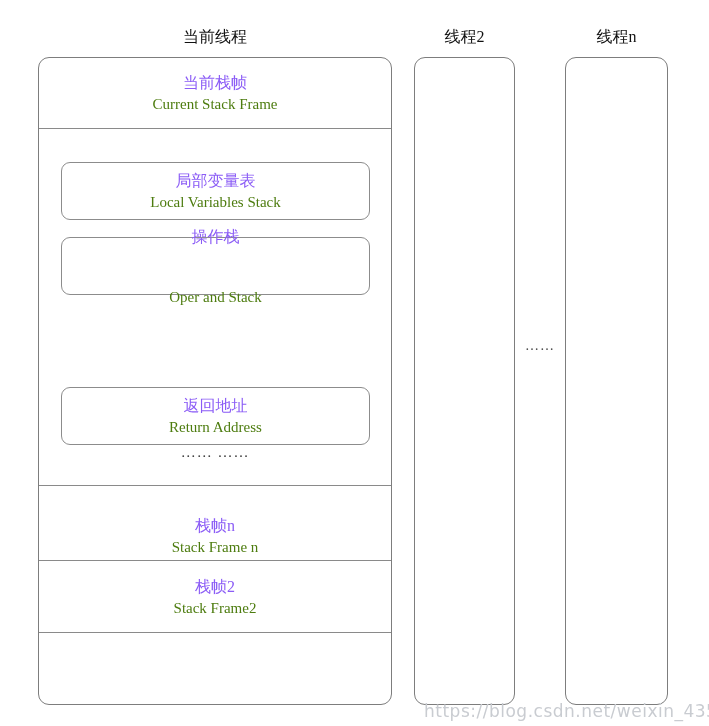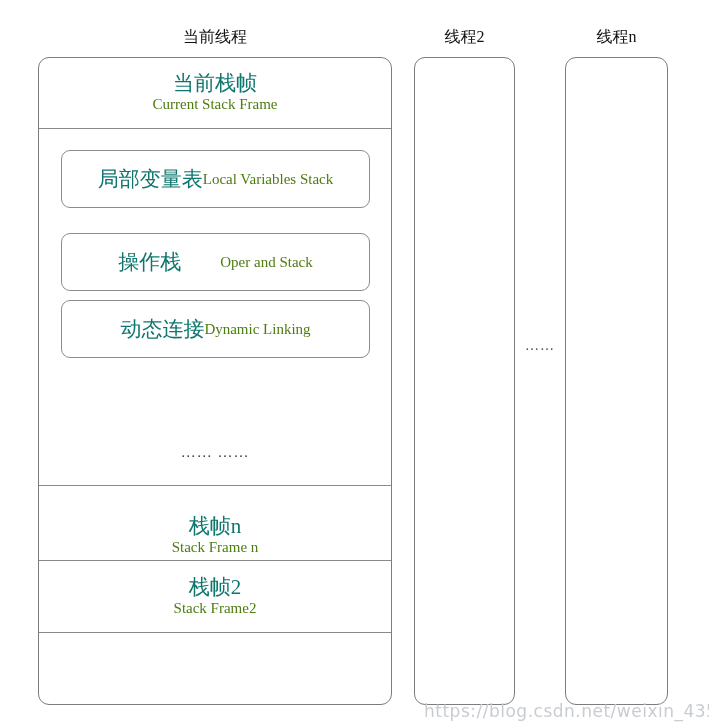--- a/index.html
+++ b/index.html
@@ -79,25 +79,27 @@
   .inner-card {
     position: absolute;
     left: 22px;
     width: 309px;
     height: 58px;
     box-sizing: border-box;
     border: 1px solid #8c8c8c;
     border-radius: 9px;
     background: #ffffff;
     display: flex;
+    flex-direction: column;
     align-items: center;
     justify-content: center;
+    margin-top: 12px;
   }
   #card-local-vars   { top: 21px; }
-  #card-operand      { top: 104px; gap: 39px; }
+  #card-operand      { top: 96px; gap: 39px; }
   #card-dynamic-link { top: 171px; }
   #card-return-addr  { top: 246px; }
 
   .ellipsis-row {
     position: absolute;
     left: 0;
     top: 315px;
     width: 352px;
     text-align: center;
     font-size: 15px;
@@ -109,23 +111,23 @@
   #section-frame-n { top: 440px; height: 75px; }
   #section-frame-2 { top: 503px; height: 72px; }
   #section-frame-1 { top: 575px; height: 71px; }
 
   #divider-header    { top: 70px; }
   #divider-frame-n   { top: 427px; }
   #divider-frame-2   { top: 502px; }
   #divider-frame-1   { top: 574px; }
 
   .cn-line {
-    font-size: 21px;
+    font-size: 16px;
     line-height: 22px;
-    color: #0f766e;
+    color: #8b5cf6;
     white-space: nowrap;
   }
   .en-line {
     font-size: 15px;
     line-height: 20px;
     color: #4d7c0f;
     white-space: nowrap;
   }
 
   
@@ -188,25 +190,25 @@
     <div class="inner-card" id="card-local-vars">
       <div class="cn-line">局部变量表</div>
       <div class="en-line">Local Variables Stack</div>
     </div>
 
     <div class="inner-card" id="card-operand">
       <div class="cn-line">操作栈</div>
       <div class="en-line">Oper and Stack</div>
     </div>
 
-    <div class="inner-card" id="card-dynamic-link">
-      <div class="cn-line">动态连接</div>
-      <div class="en-line">Dynamic Linking</div>
+
+    <div class="inner-card" id="card-return-addr">
+      <div class="cn-line">返回地址</div>
+      <div class="en-line">Return Address</div>
     </div>
-
 
     <div class="ellipsis-row">…… ……</div>
   </div>
 
   <div class="section-divider" id="divider-frame-n"></div>
   <div class="stack-section" id="section-frame-n">
     <div class="cn-line">栈帧n</div>
     <div class="en-line">Stack Frame n</div>
   </div>
 

